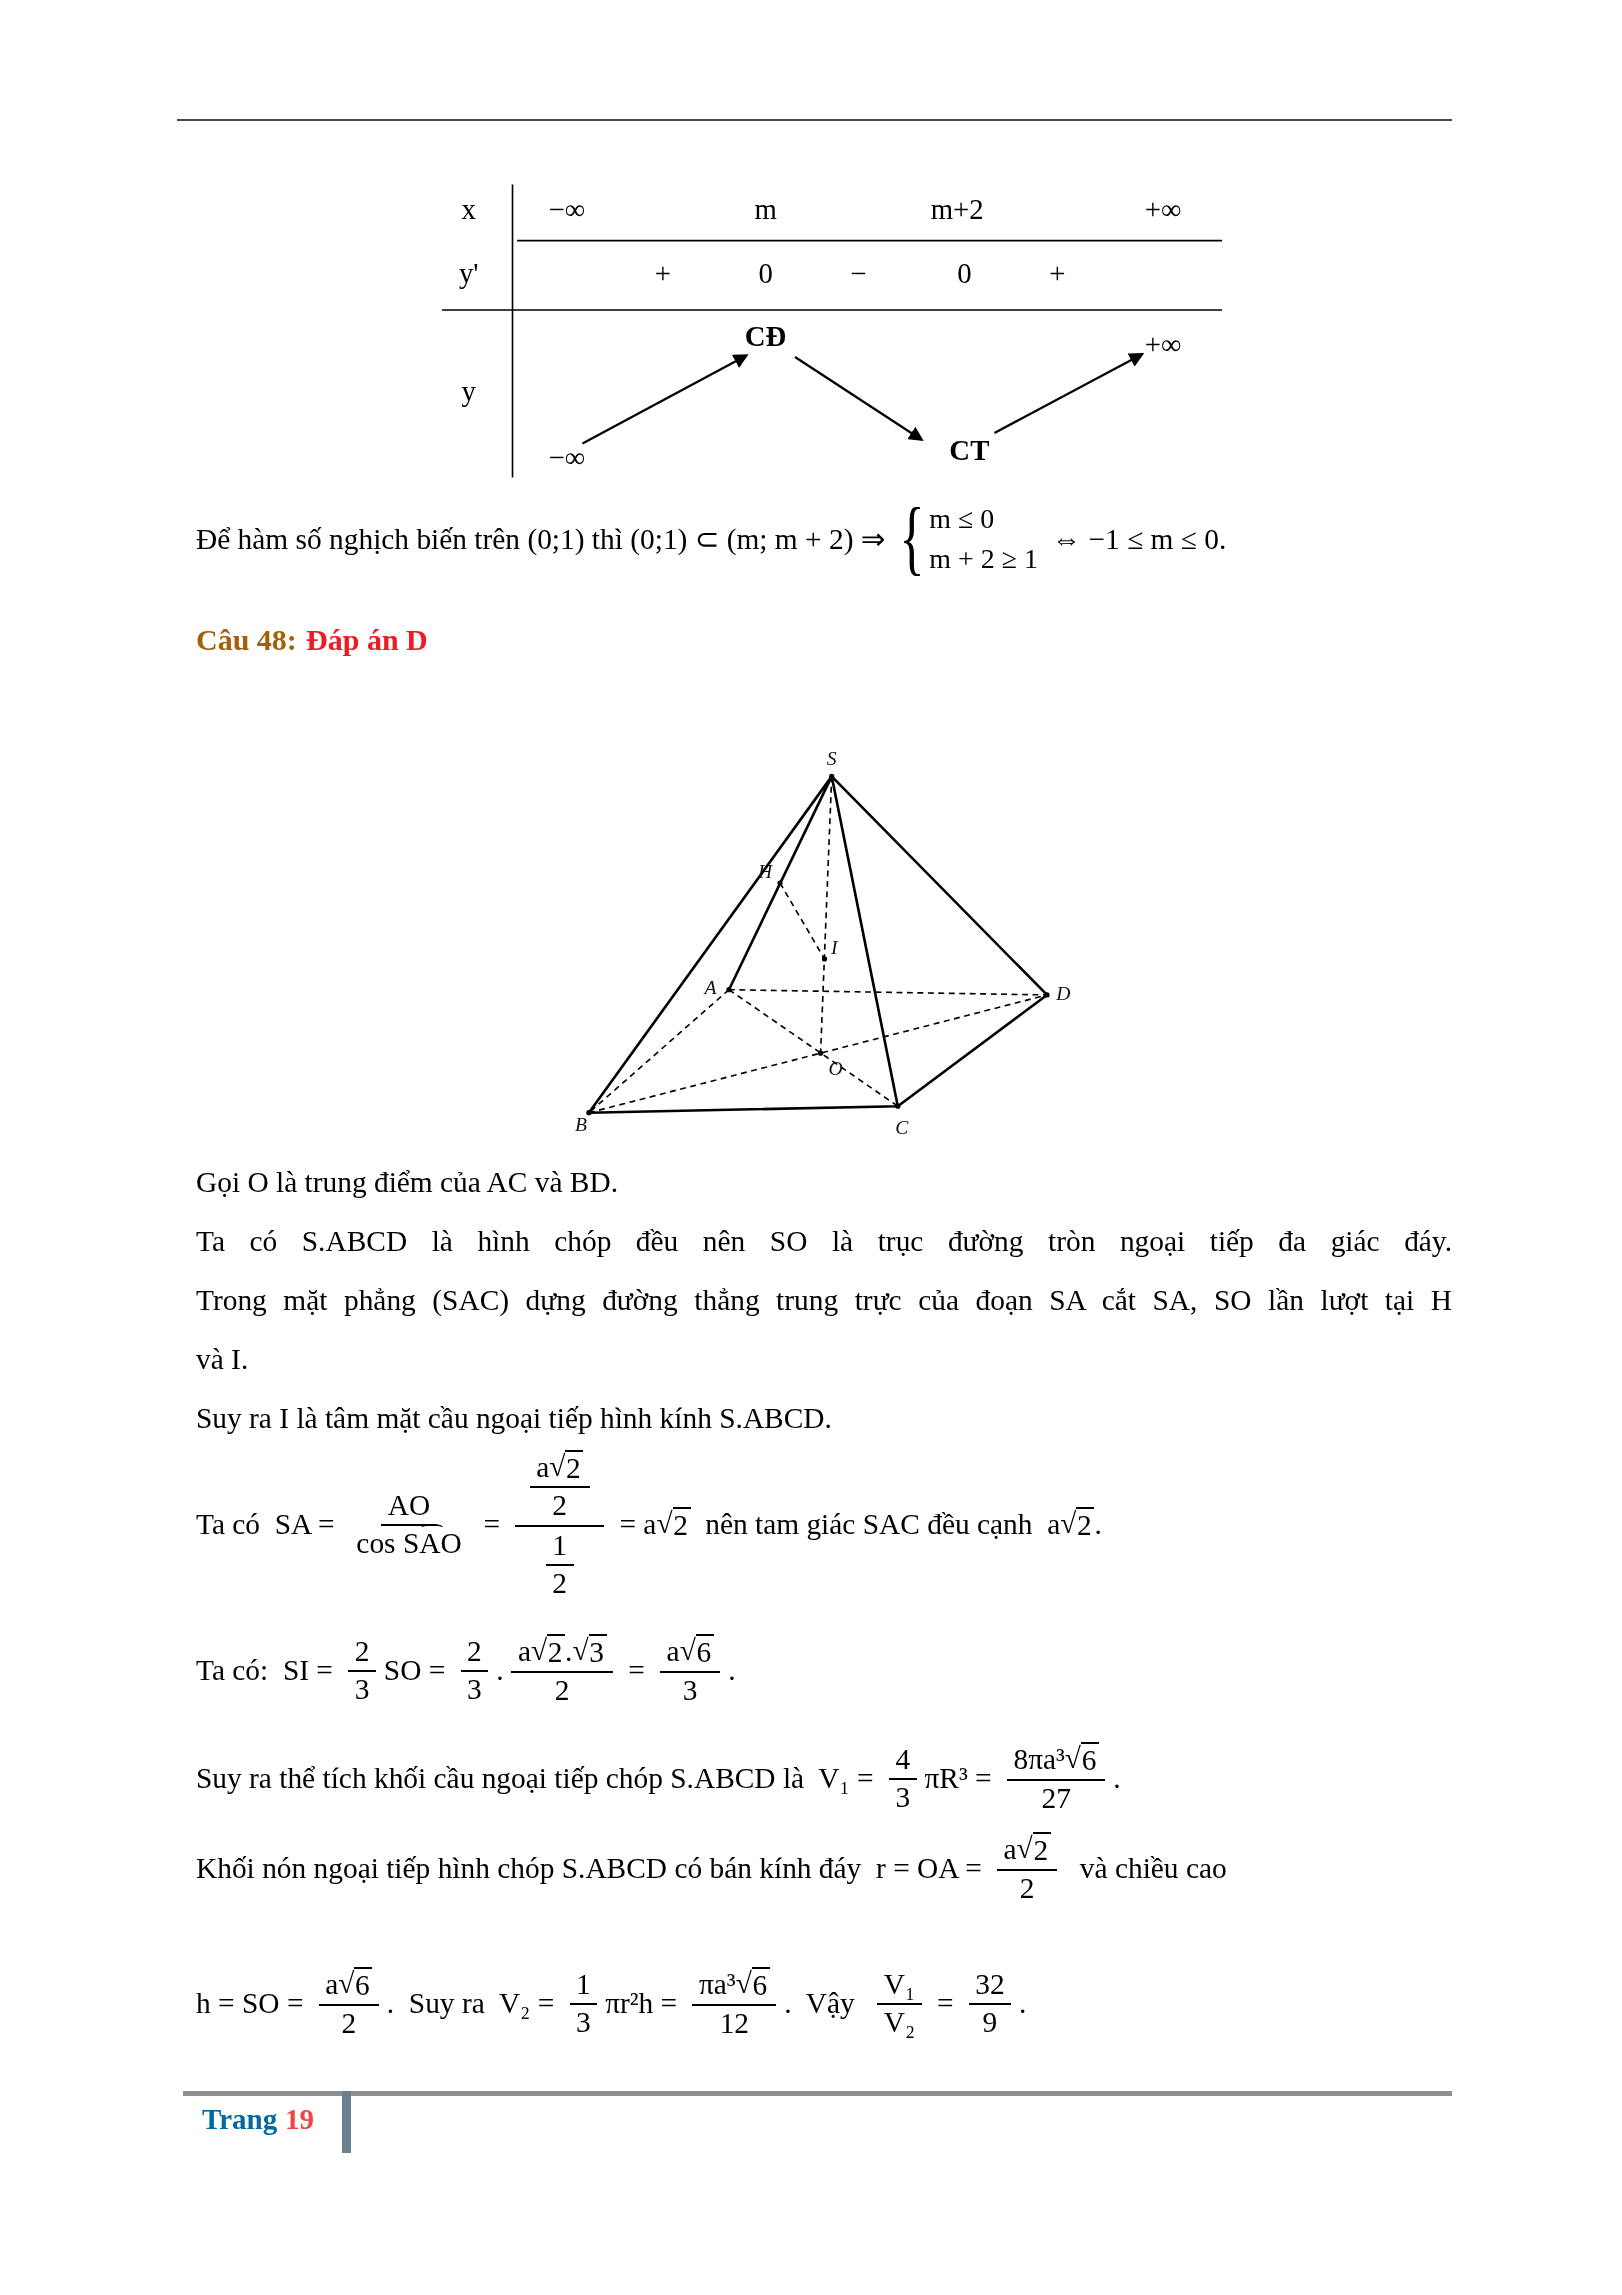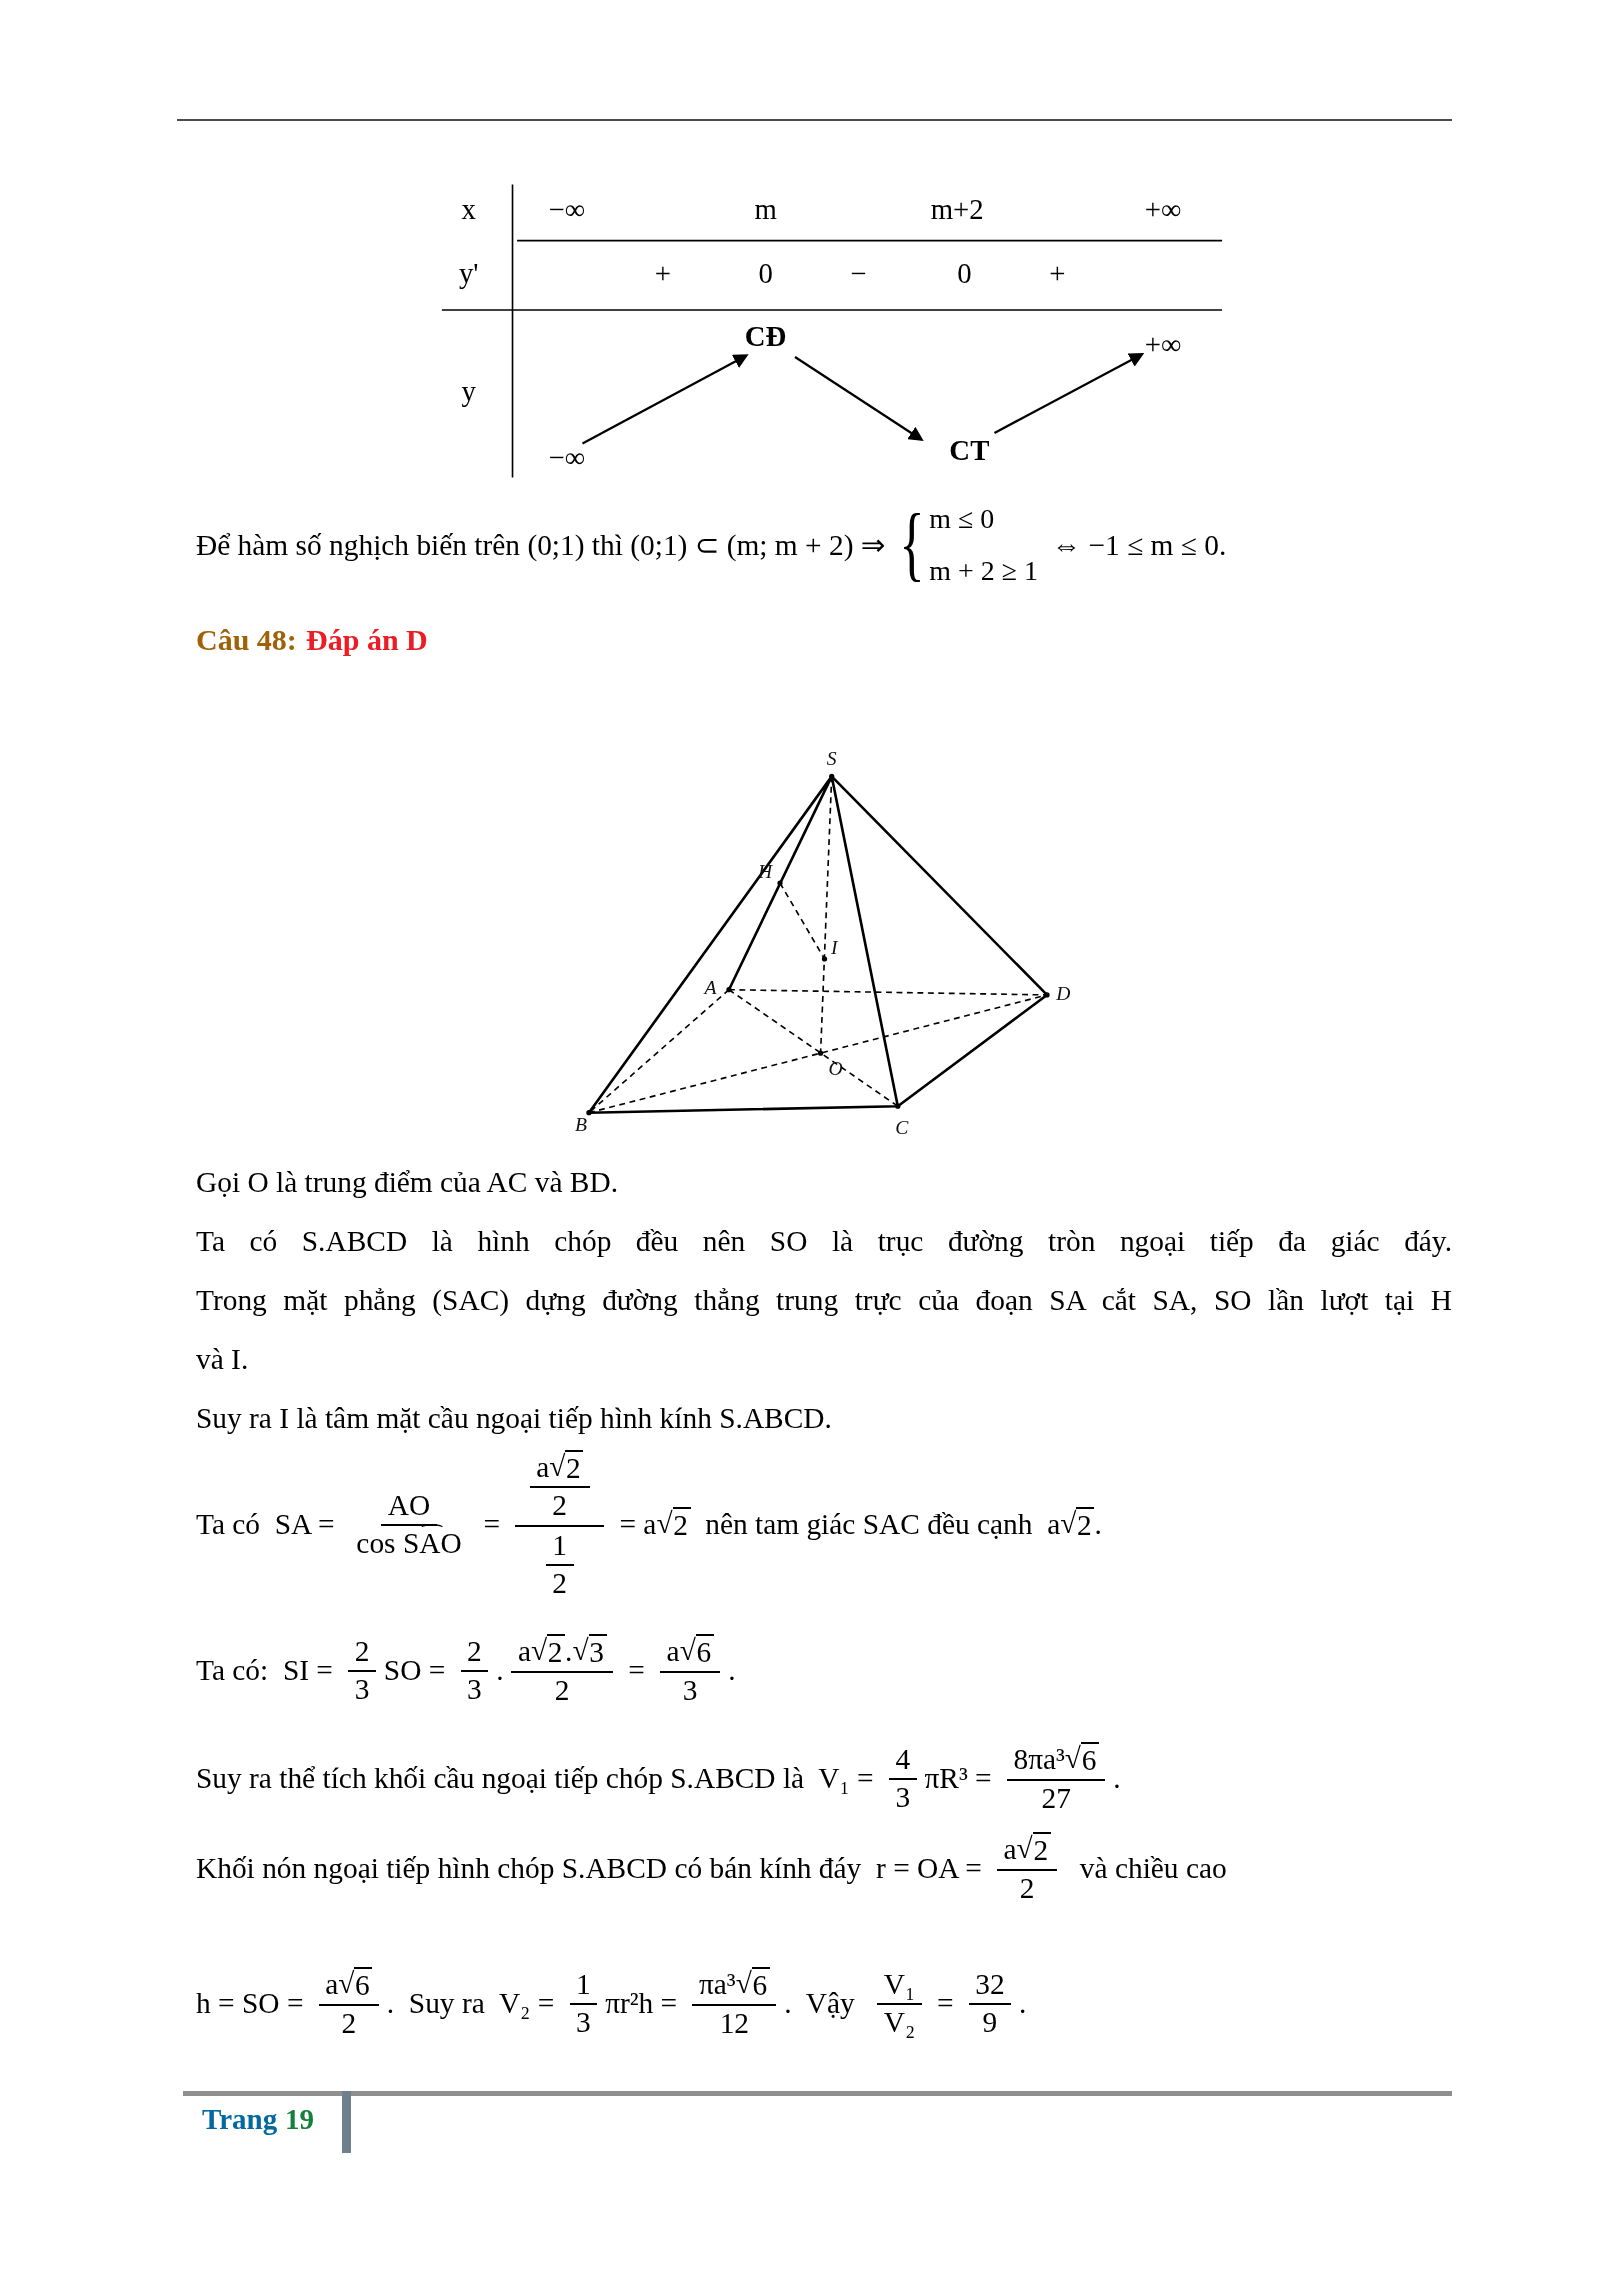--- a/index.html
+++ b/index.html
@@ -26,38 +26,38 @@
   
   .frac{display:inline-flex;flex-direction:column;align-items:center;margin:0 7.9px;}
   .frac .num,.frac .den{display:flex;justify-content:center;align-items:center;padding:1.3px 6.5px;}
   .frac .num{border-bottom:2px solid #000;}
   .sqrt{display:inline-flex;align-items:stretch;}
   .sqrt::before{content:"√";line-height:1.12;}
   .sqrt .rad{border-top:2px solid #000;padding:0 2.6px 0 0.7px;line-height:1.12;}
   .hat{position:relative;display:inline-block;}
   .hat::before{content:"⌢";position:absolute;top:-0.72em;left:50%;
                transform:translateX(-50%) scaleX(2.1);font-size:0.62em;}
-  .cases{position:relative;display:inline-flex;flex-direction:column;gap:20px;
+  .cases{position:relative;display:inline-flex;flex-direction:column;gap:8px;
          padding-left:30px;margin:0 6.5px;font-size:0.95em;}
   .cases::before{content:"{";position:absolute;left:0;top:50%;
                  transform:translateY(-53%) scaleY(1.55);font-size:1.9em;font-weight:400;}
   .cases .crow{display:block;}
 
   
   .pyr{position:absolute;left:556px;top:707px;}
   .pyr text{font-family:"Liberation Serif",serif;font-style:italic;font-size:30px;fill:#111;}
   .pyr .solid{stroke:#000;stroke-width:4;fill:none;stroke-linecap:round;stroke-linejoin:round;}
   .pyr .dash{stroke:#000;stroke-width:2.5;fill:none;stroke-dasharray:9 7;}
 
   
   .footer-bar{position:absolute;left:183px;top:2091px;width:1269px;height:4.6px;background:#8f8f8f;}
   .footer-tab{position:absolute;left:342px;top:2091px;width:8.5px;height:62px;background:#6e7f8d;}
   .footer-text{position:absolute;left:202px;top:2103px;font-size:29px;font-weight:bold;}
   .footer-text .trang{color:#0369a1;}
-  .footer-text .pnum{color:#15803d;margin-left:7.9px;text-align:right;}
+  .footer-text .pnum{color:#ef4444;margin-left:7.9px;text-align:right;}
 </style>
 </head>
 <body>
 
 <div class="page">
 
   <div class="rule-top"></div>
 
   <svg class="vtable" width="824" height="314" viewBox="0 0 1260 480">
     <defs>

